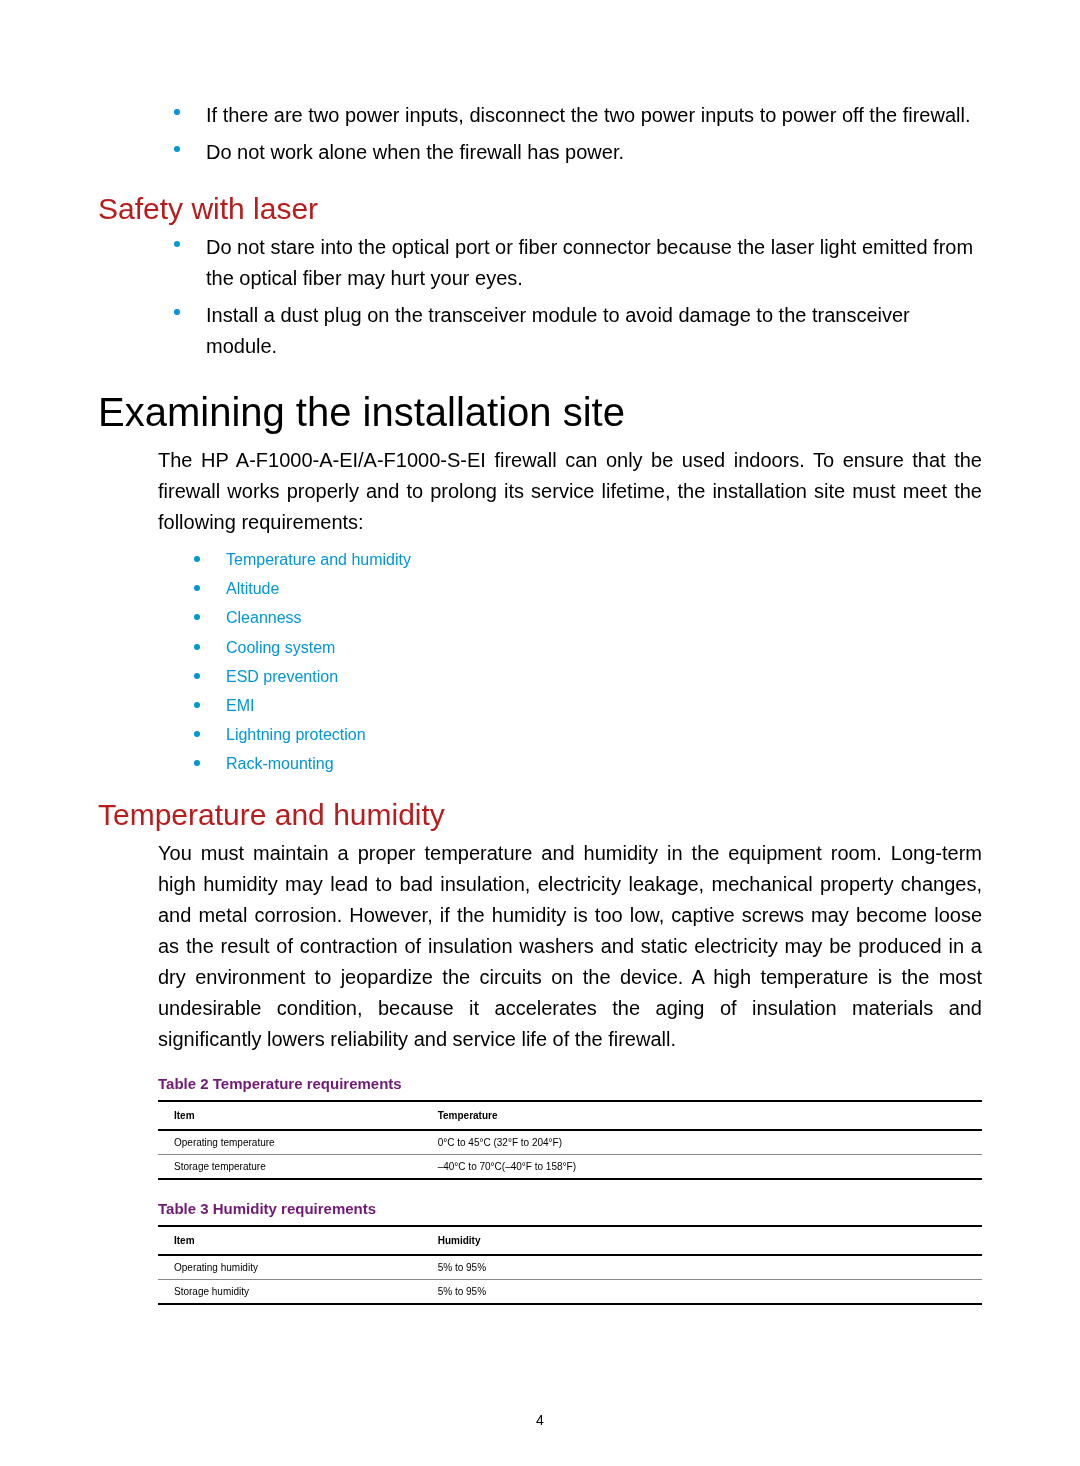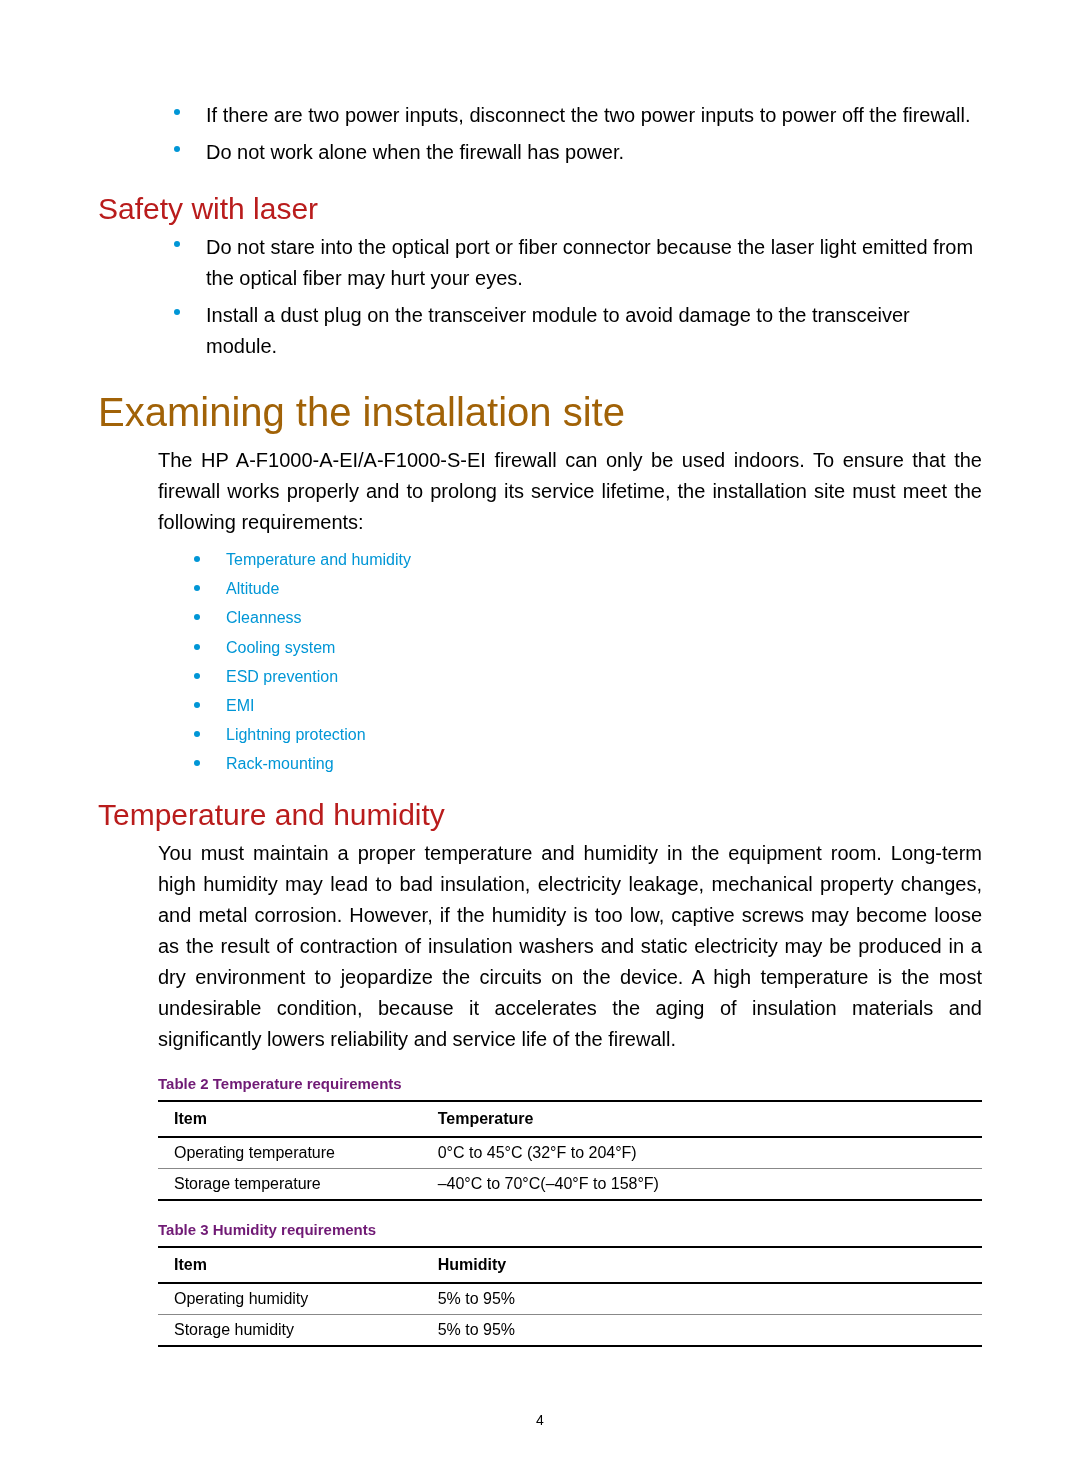--- a/index.html
+++ b/index.html
@@ -64,21 +64,21 @@
   h2.section {
     font-family: "Segoe UI Light","Helvetica Neue",Arial,sans-serif;
     font-weight: 300;
     color: #b91c1c;
     font-size: 30px;
     margin: 18px 0 6px 0;
   }
   h1.main {
     font-family: "Segoe UI Light","Helvetica Neue",Arial,sans-serif;
     font-weight: 300;
-    color: #a16207;
+    color: #000000;
     font-size: 40px;
     margin: 28px 0 10px 0;
   }
   p.body {
     margin: 0 0 8px 0;
     padding-left: 60px;
     font-size: 20px;
     line-height: 1.55;
     text-align: justify;
   }
@@ -87,21 +87,21 @@
     font-weight: bold;
     font-size: 15px;
     padding-left: 60px;
     margin-top: 20px;
     margin-bottom: 8px;
   }
   table.data {
     width: calc(100% - 60px);
     margin-left: 60px;
     border-collapse: collapse;
-    font-size: 16px;
+    font-size: 10px;
   }
   table.data thead th {
     text-align: left;
     font-weight: bold;
     padding: 8px 16px;
     border-top: 2px solid #000;
     border-bottom: 2px solid #000;
   }
   table.data tbody td {
     padding: 6px 16px;

